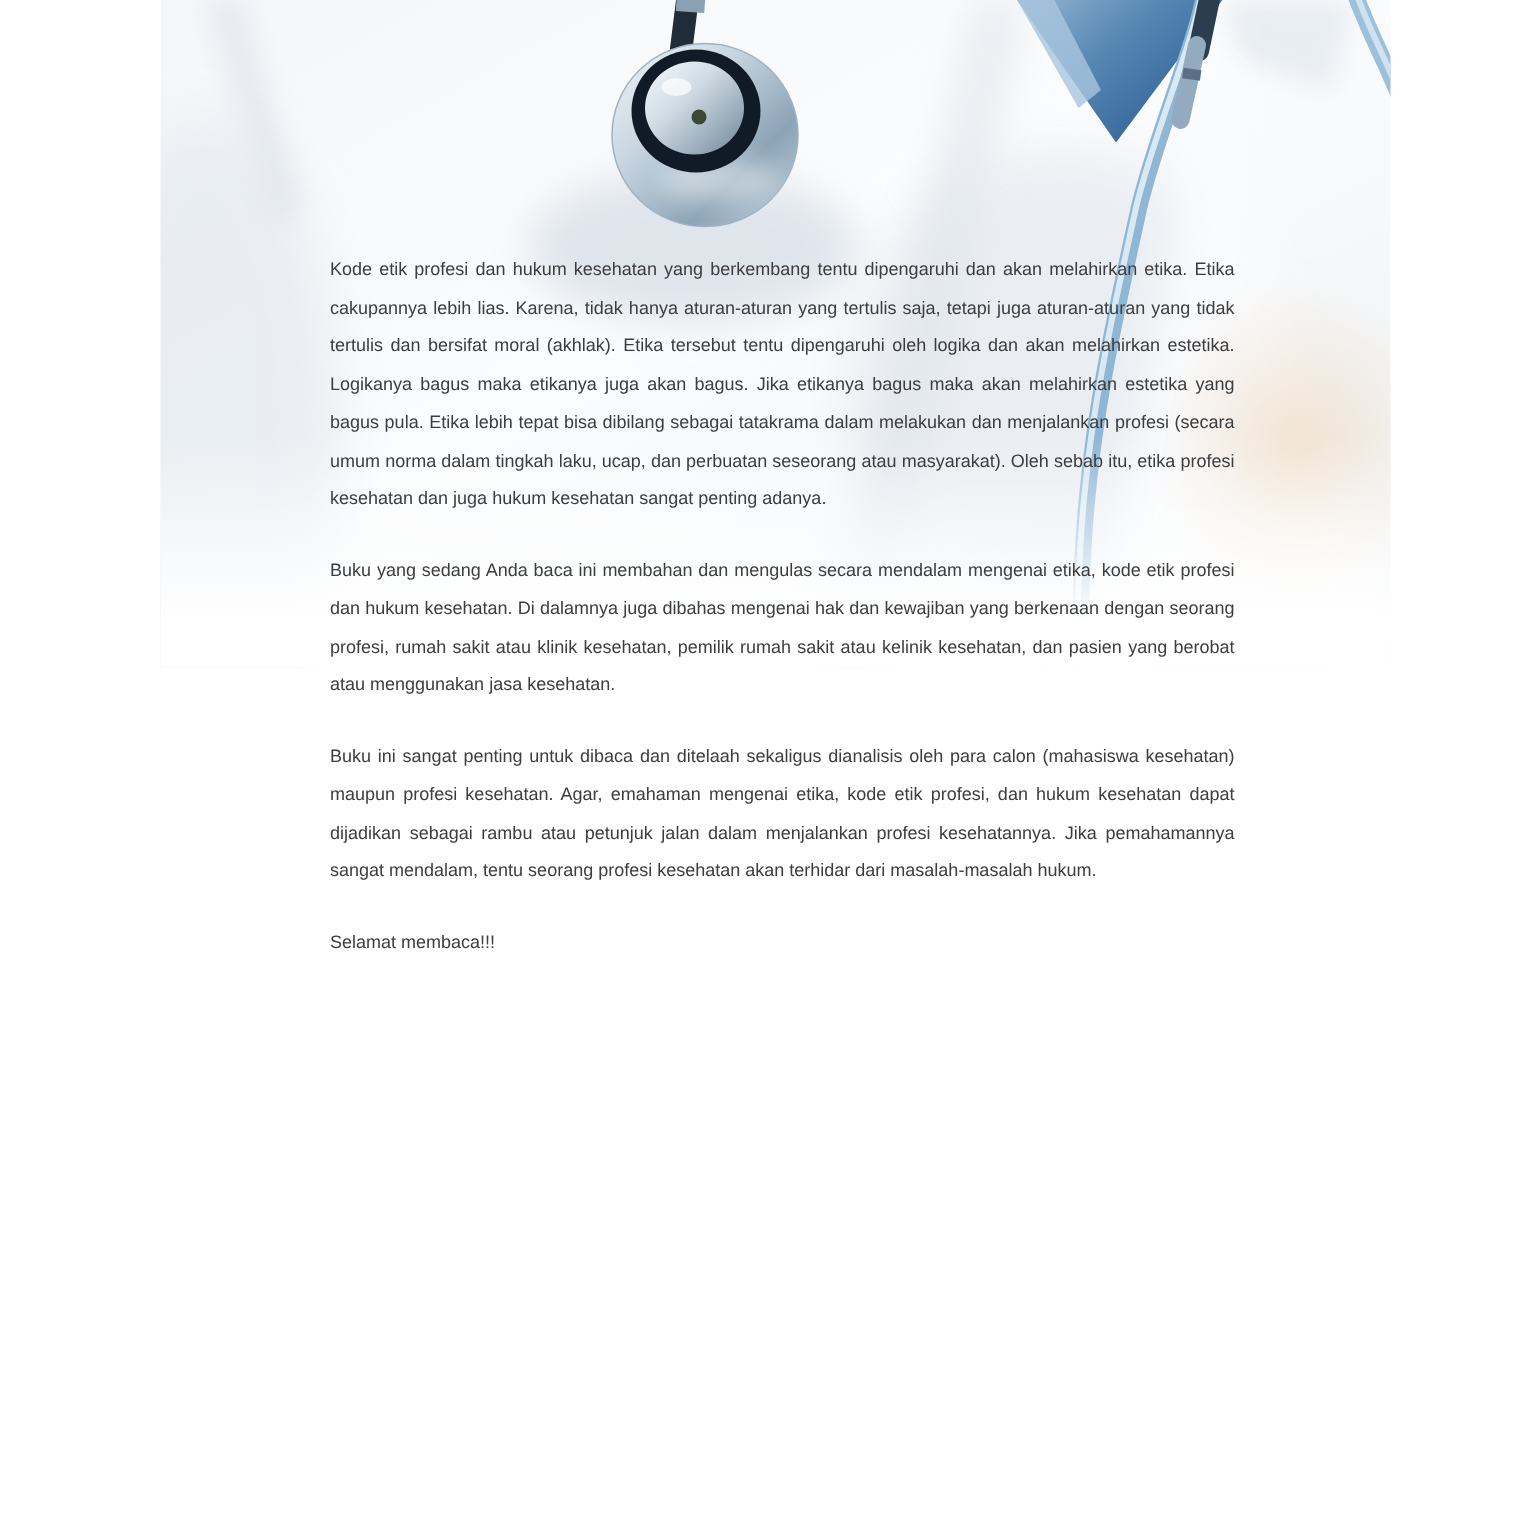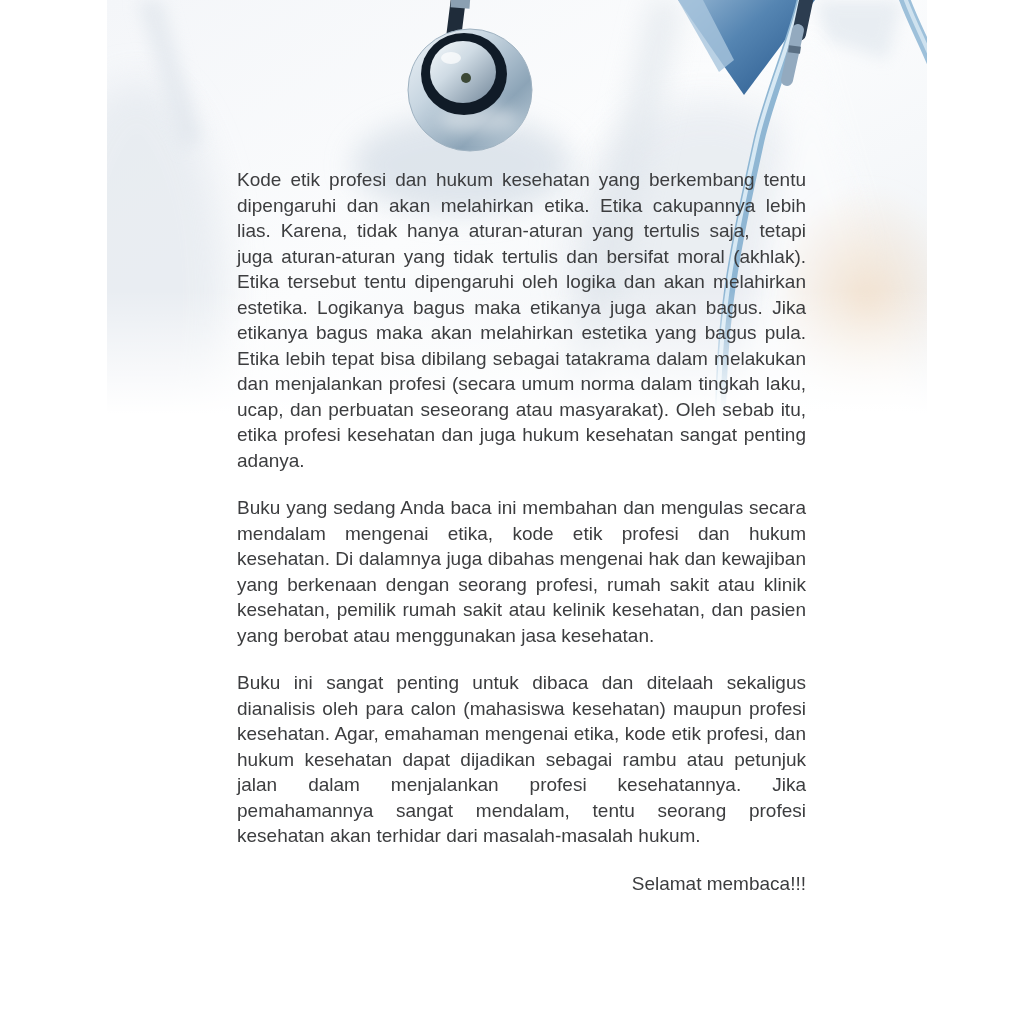--- a/index.html
+++ b/index.html
@@ -41,28 +41,28 @@
     white-space:nowrap;
   }
   .tl.blue{color:var(--title-blue);}
   .tl .orange,.tl.orange{color:var(--title-orange);}
   .tl .amp{
     color:var(--ampersand-blue);
     font-size:44px;
     margin-right:6px;
   }
   p.body{
-    margin:0 17px 22px;
+    margin:0 0 22px;
     padding-left:30px;
-    font-size:19px;line-height:25.5px;
+    font-size:12px;line-height:25.5px;
     text-align:justify;
     color:var(--body-text);
   }
   p.body.p1{padding-top:25px;}
-  p.body.closing{text-align:right;margin-bottom:0;}
+  p.body.closing{text-align:left;margin-bottom:0;}
 </style>
 </head>
 <body>
 
 <div class="page">
 
   <div class="photo">
     <svg width="820" height="445" viewBox="0 0 820 445">
       <defs>
         <linearGradient id="coatGrad" x1="0" y1="0" x2="1" y2="1">

